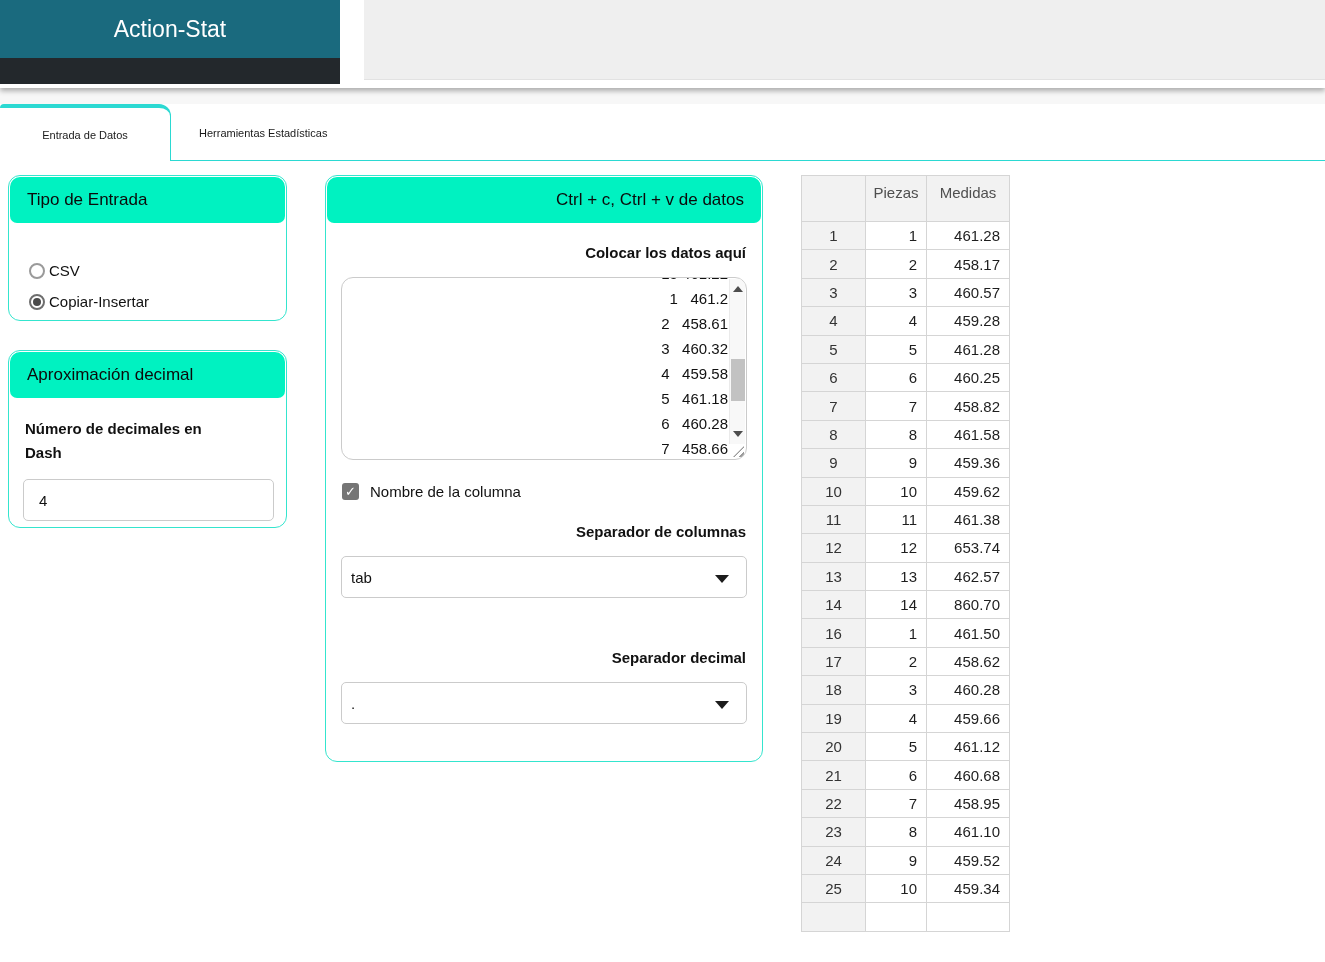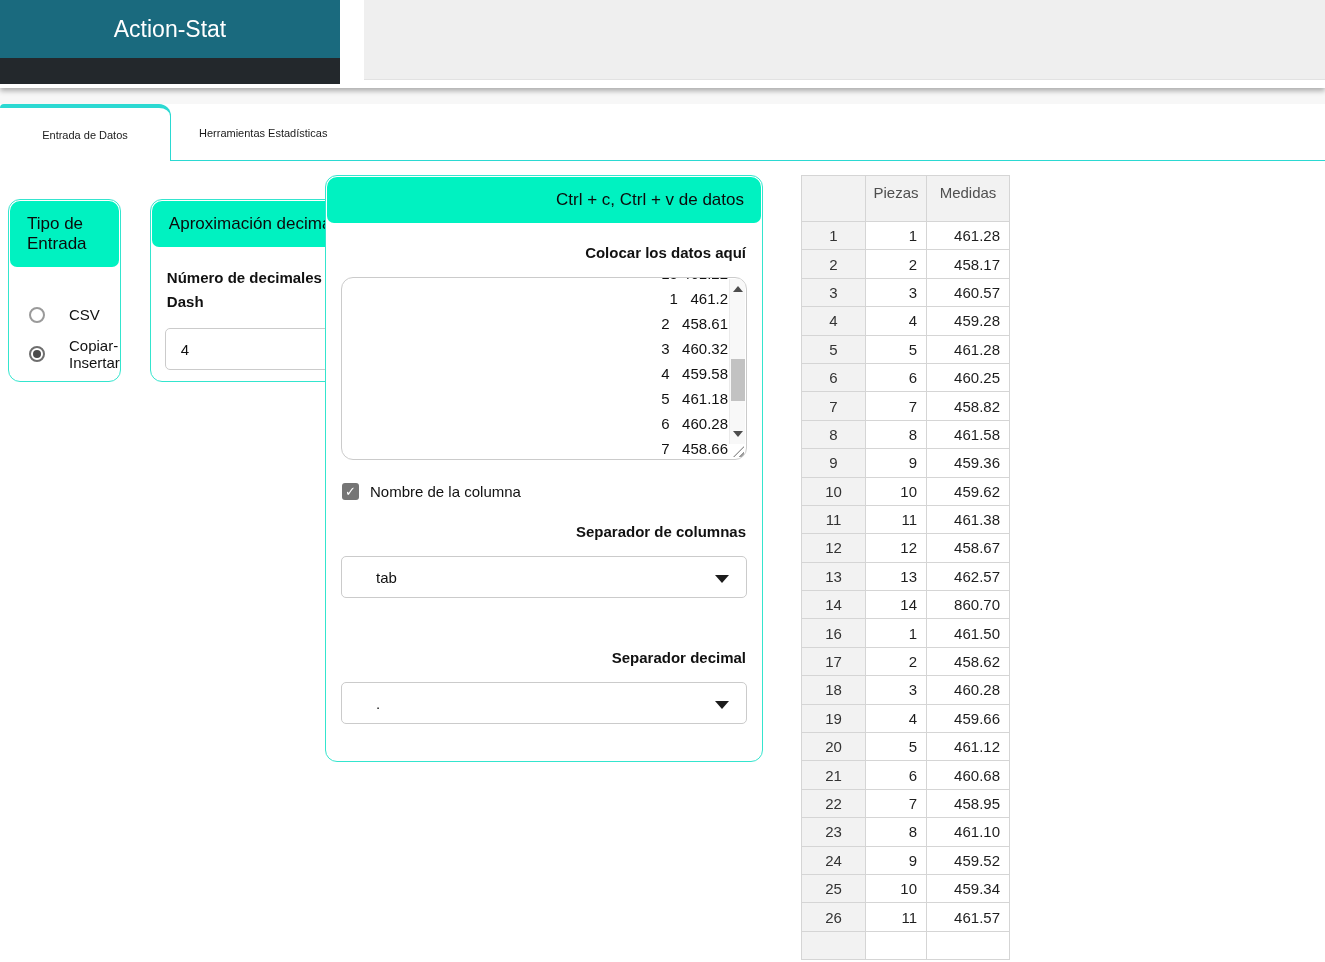--- a/index.html
+++ b/index.html
@@ -20,33 +20,33 @@
   .tabs { display:flex; height:57px; position:relative; background:#fff; }
   .tabs::after { content:""; position:absolute; left:0; right:0; bottom:0; height:1px; background:#2BD9D2; }
   .tab { display:flex; align-items:center; font-size:11px; color:#1a1a1a; cursor:default; }
   .tab-active { width:171px; justify-content:center; position:relative; z-index:1; background:#fff;
                 border-top:4px solid #2BD9D2; border-right:1px solid #2BD9D2;
                 border-radius:4px 12px 0 0; height:100%; }
   .tab-inactive { padding:0 28px; }
 
   
   .main { display:flex; align-items:flex-start; margin-top:14px; padding-left:8px; }
-  .left-col { width:279px; display:flex; flex-direction:row; gap:29px;margin-top:24px; }
+  .left-col { width:279px; display:flex; flex-direction:column; gap:29px; }
   .mid-col { width:438px; margin-left:38px;text-align:right; }
   .table-col { margin-left:38px; }
 
   
   .panel { border:1px solid #34E5CE; border-radius:12px; background:#fff; }
   .panel-header { background:#00F2C1; border-radius:10px 10px 7px 7px; margin:1px;
                   padding:13px 17px; font-size:17px; color:#0b0b0b; }
   .bold-label { font-weight:bold; font-size:15px; line-height:24px; }
 
   
   .radio-group { padding:38px 0 10px 20px; display:flex; flex-direction:column; gap:14px; }
-  .radio-row { display:flex; align-items:center; gap:24px; font-size:15px; }
+  .radio-row { display:flex; align-items:center; gap:4px; font-size:15px; }
   .radio { width:16px; height:16px; border-radius:50%; border:2px solid #9a9a9a; background:#fff;
            display:flex; align-items:center; justify-content:center; flex:0 0 auto; }
   .radio.selected { border-color:#6e6e6e; }
   .radio.selected::after { content:""; width:8px; height:8px; border-radius:50%; background:#4a4a4a; }
 
   
   .dec-label { padding:18px 16px 8px 16px; width:240px; }
   .text-input { display:block; margin:6px 14px 6px 14px; width:251px; height:42px;
                 border:1px solid #CBCBCB; border-radius:5px; font-size:15px; padding:0 15px;
                 font-family:"Liberation Sans", sans-serif; color:#111; background:#fff; }
@@ -69,21 +69,21 @@
              background:repeating-linear-gradient(135deg, transparent 0 3px, #9a9a9a 3px 4.5px);
              clip-path:polygon(100% 0, 100% 100%, 0 100%); }
 
   .checkbox-row { display:flex; align-items:center; gap:11px; margin:23px 16px 0 16px; font-size:15px; }
   .checkbox { width:17px; height:17px; border-radius:3px; background:#757575; color:#fff;
               display:flex; align-items:center; justify-content:center; font-size:13px; flex:0 0 auto; }
 
   .sep-label { margin:20px 16px 12px 16px; }
   .sep-label-2 { margin:48px 16px 12px 16px; }
   .select-sim { position:relative; margin:0 15px; height:42px; border:1px solid #CBCBCB;
-                border-radius:5px; display:flex; align-items:center; padding-left:34px;
+                border-radius:5px; display:flex; align-items:center; padding-left:9px;
                 font-size:15px; background:#fff; }
   .caret { position:absolute; right:17px; top:18px; width:0; height:0;
            border-left:7px solid transparent; border-right:7px solid transparent;
            border-top:8px solid #1c1c1c; }
   .paste-bottom-pad { height:37px; }
 
   
   table.data { border-collapse:collapse; font-size:15px; }
   table.data th, table.data td { border:1px solid #D5D5D5; }
   table.data thead th { background:#F2F2F2; color:#4f4f4f; font-weight:normal;
@@ -248,21 +248,21 @@
             <td>459.62</td>
           </tr>
           <tr>
             <th>11</th>
             <td>11</td>
             <td>461.38</td>
           </tr>
           <tr>
             <th>12</th>
             <td>12</td>
-            <td>458.67</td>
+            <td>653.74</td>
           </tr>
           <tr>
             <th>13</th>
             <td>13</td>
             <td>462.57</td>
           </tr>
           <tr>
             <th>14</th>
             <td>14</td>
             <td>860.70</td>
@@ -311,25 +311,20 @@
             <th>24</th>
             <td>9</td>
             <td>459.52</td>
           </tr>
           <tr>
             <th>25</th>
             <td>10</td>
             <td>459.34</td>
           </tr>
           <tr>
-            <th>26</th>
-            <td>11</td>
-            <td>461.57</td>
-          </tr>
-          <tr>
             <th></th>
             <td></td>
             <td></td>
           </tr>
         </tbody>
     </table>
   </div>
 
 </div>
 

